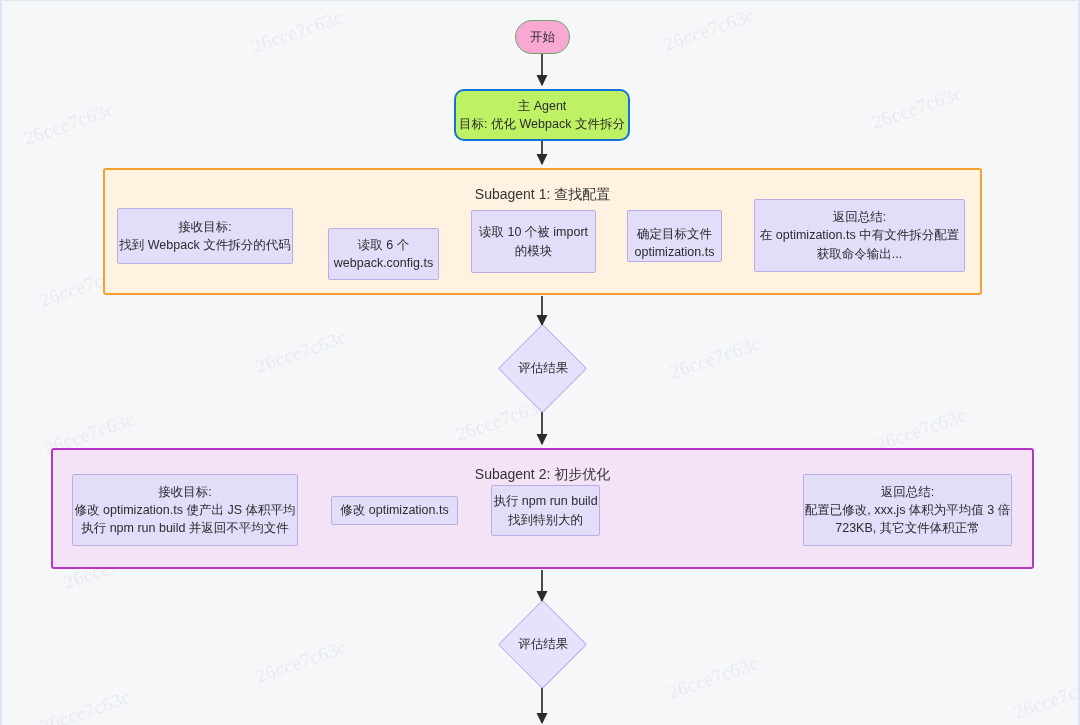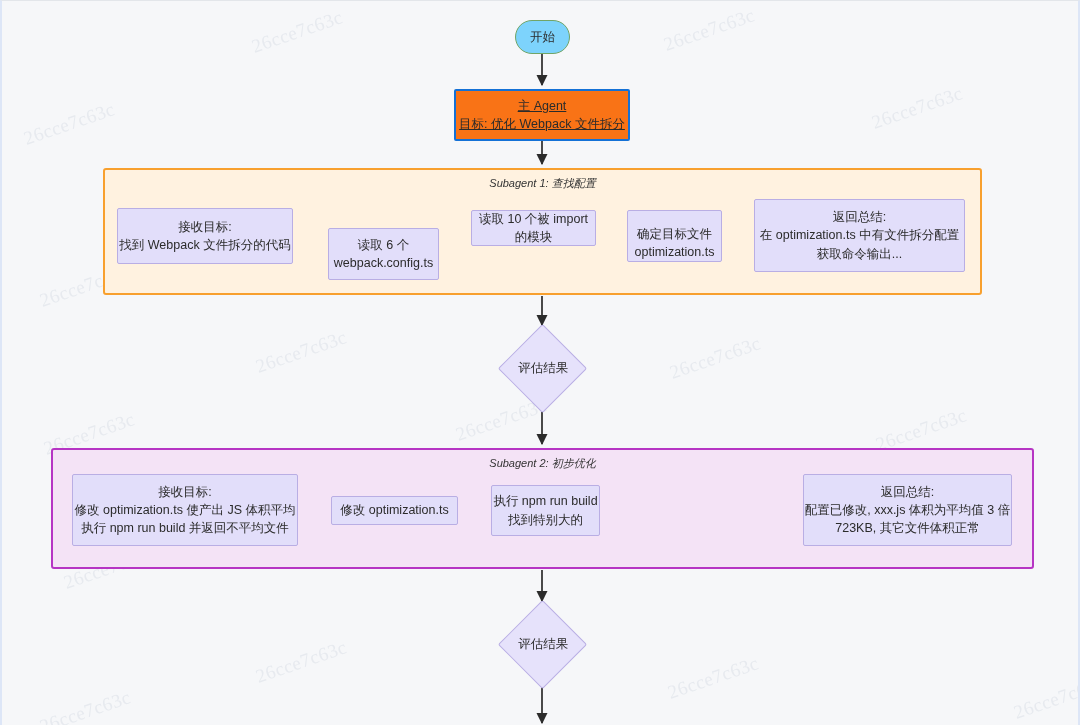--- a/index.html
+++ b/index.html
@@ -49,28 +49,27 @@
 
   
   .cluster {
     position: absolute;
     z-index: 2;
     box-sizing: border-box;
     border-radius: 3px;
   }
   .cluster-label {
     position: absolute;
-    top: 6px;
+    top: 16px;
     left: 0;
     width: 100%;
     text-align: center;
-    font-size: 11px;
+    font-size: 14px;
     color: #333333;
     white-space: nowrap;
-    font-style: italic;
   }
   #cluster-sub1 {
     left: 101px; top: 167px; width: 879px; height: 127px;
     background: #fff2e0;
     border: 2px solid #f8a02e;
   }
   #cluster-sub2 {
     left: 49px; top: 447px; width: 983px; height: 121px;
     background: #f4e3f6;
     border: 2px solid #b635c4;
@@ -87,29 +86,28 @@
     justify-content: center;
     text-align: center;
     font-size: 12.5px;
     line-height: 1.45;
     color: #2b2b2b;
     white-space: nowrap;
   }
   .node .line { display: block; }
 
   .node-start {
-    background: #7dd3fc;
+    background: #f9a8d4;
     border: 1.6px solid #71a567;
     border-radius: 17px;
   }
   .node-main {
-    background: #f97316;
+    background: #bef264;
     border: 2.4px solid #1471d6;
-    border-radius: 2px;
-    text-decoration: underline;
+    border-radius: 10px;
   }
   .node-step {
     background: #e2defa;
     border: 1.2px solid #b9aee4;
     border-radius: 2px;
   }
   .node-decision {
     background: #e6e2fb;
     border: 1.2px solid #b9aee4;
     transform: rotate(45deg);
@@ -198,21 +196,21 @@
   <div class="node node-step" style="left:115px; top:207px; width:176px; height:56px;">
     <span class="line">接收目标:</span>
     <span class="line">找到 Webpack 文件拆分的代码</span>
   </div>
 
   <div class="node node-step" style="left:326px; top:209px; width:111px; height:52px;margin-top:18px;">
     <span class="line">读取 6 个</span>
     <span class="line">webpack.config.ts</span>
   </div>
 
-  <div class="node node-step" style="left:469px; top:209px; width:125px; height:36px;">
+  <div class="node node-step" style="left:469px; top:209px; width:125px; height:63px;">
     <span class="line">读取 10 个被 import</span>
     <span class="line">的模块</span>
   </div>
 
   <div class="node node-step" style="left:625px; top:209px; width:95px; height:52px;justify-content:flex-end;">
     <span class="line">确定目标文件</span>
     <span class="line">optimization.ts</span>
   </div>
 
   <div class="node node-step" style="left:752px; top:198px; width:211px; height:73px;">

